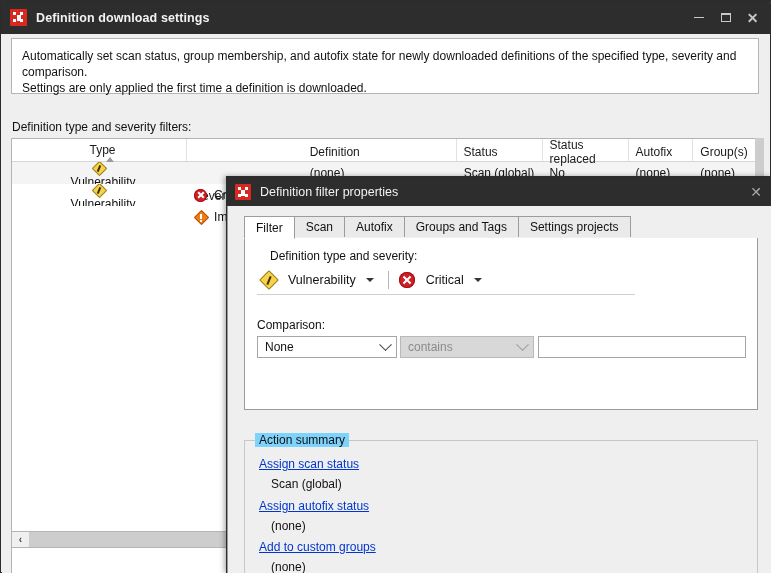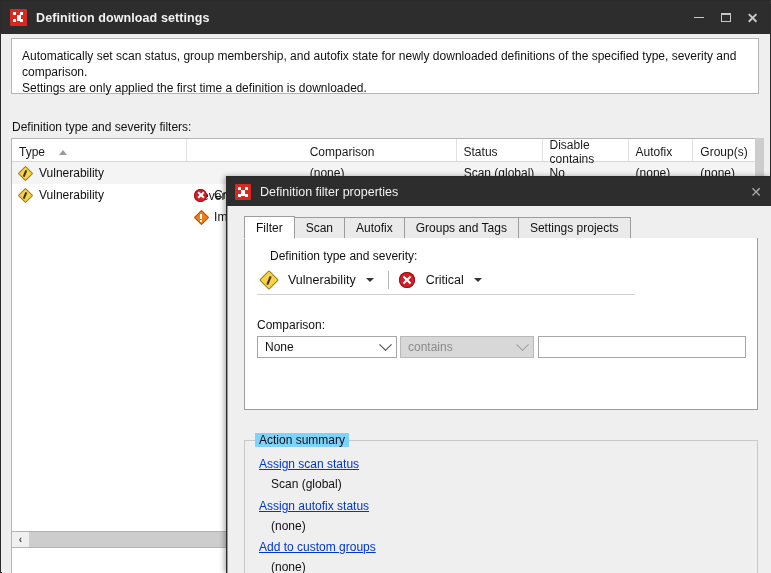--- a/index.html
+++ b/index.html
@@ -96,21 +96,21 @@
   }
   .tr { display: flex; height: 22px; align-items: center; }
   .tr.alt { background: #f4f4f4; }
   .td {
     box-sizing: border-box; height: 22px;
     display: flex; align-items: center;
     padding-left: 7px; font-size: 12px; color: #111;
     overflow: hidden; white-space: nowrap;
   }
   
-  .c-type   { width: 205px; }
+  .c-type   { width: 205px; flex-direction: column; }
   .c-sev    { width: 135px; margin-top: 44px; }
   .c-comp   { width: 180px; }
   .c-status { width: 100px; }
   .c-dis    { width: 100px; }
   .c-auto   { width: 75px; }
   .c-grp    { width: 75px; }
 
   
   .ico-vuln {
     width: 13px; height: 13px; flex: none; margin-right: 7px;
@@ -196,21 +196,21 @@
   }
 
   .win2-body {
     position: absolute; left: 0; top: 29px; width: 545px; height: 368px;
     background: #efefef; border-left: 1px solid #9a9a9a;
     box-sizing: border-box;
   }
 
   .tabstrip {
     position: absolute; left: 16px; top: 10px; width: 514px; height: 22px;
-    display: flex; align-items: center;
+    display: flex; align-items: flex-start;
     border-bottom: 1px solid #9c9c9c;
   }
   .tab {
     height: 21px; padding: 0 11px;
     display: flex; align-items: center;
     font-size: 12px; color: #111;
     background: #eaeaea;
     border: 1px solid #9c9c9c; border-bottom: none;
     margin-right: -1px;
     box-sizing: border-box;
@@ -331,23 +331,23 @@
 
       <div class="filters-label">Definition type and severity filters:</div>
 
       <div class="tbl-wrap">
         <div class="tbl-head">
           <div class="th c-type">
             <span>Type</span>
             <span class="sort-arrow"></span>
           </div>
           <div class="th c-sev">Severity</div>
-          <div class="th c-comp">Comparison</div>
+          <div class="th c-comp">Definition</div>
           <div class="th c-status">Status</div>
-          <div class="th c-dis">Disable contains</div>
+          <div class="th c-dis">Status replaced</div>
           <div class="th c-auto">Autofix</div>
           <div class="th c-grp">Group(s)</div>
         </div>
 
         <div class="tr alt">
           <div class="td c-type">
             <span class="ico-vuln">
                 <i></i>
                 <b></b>
               </span>

